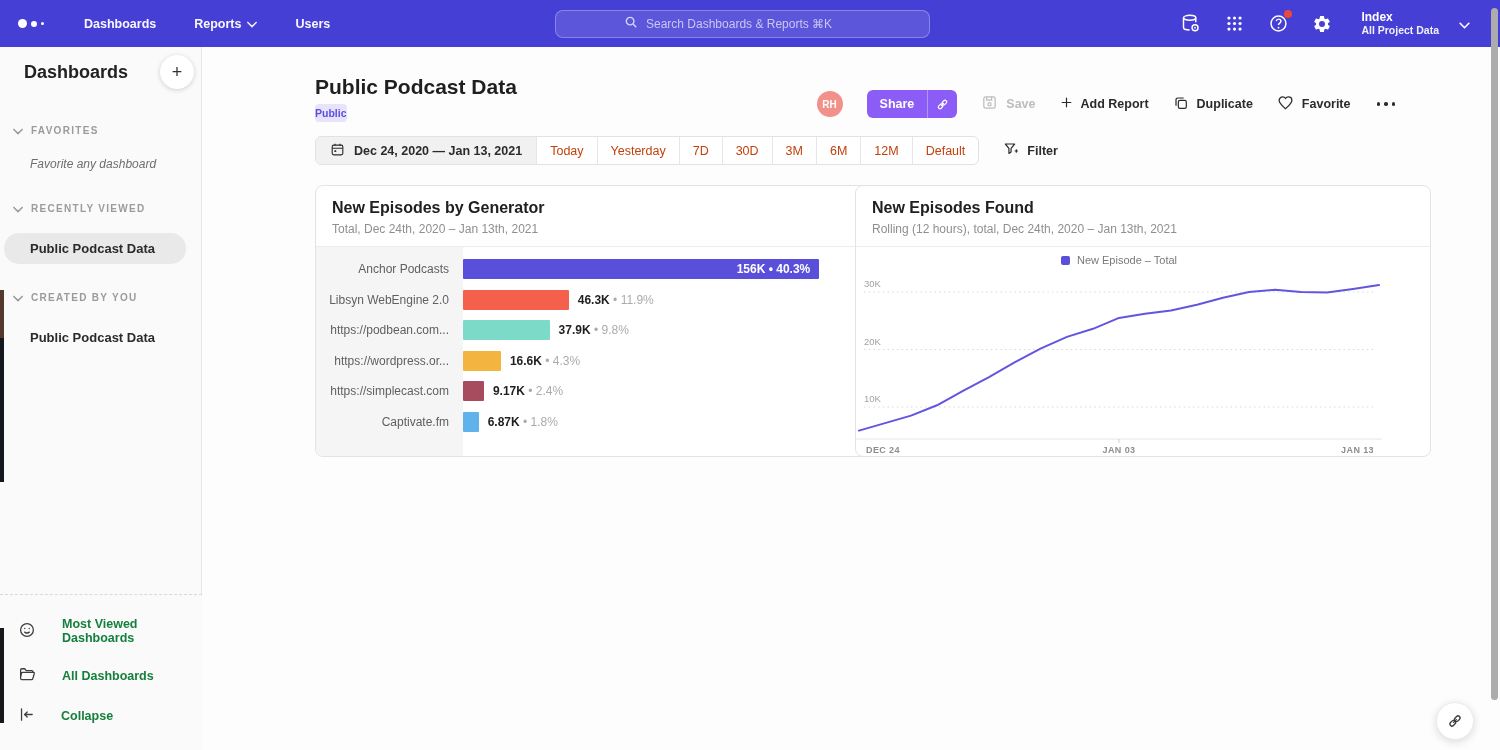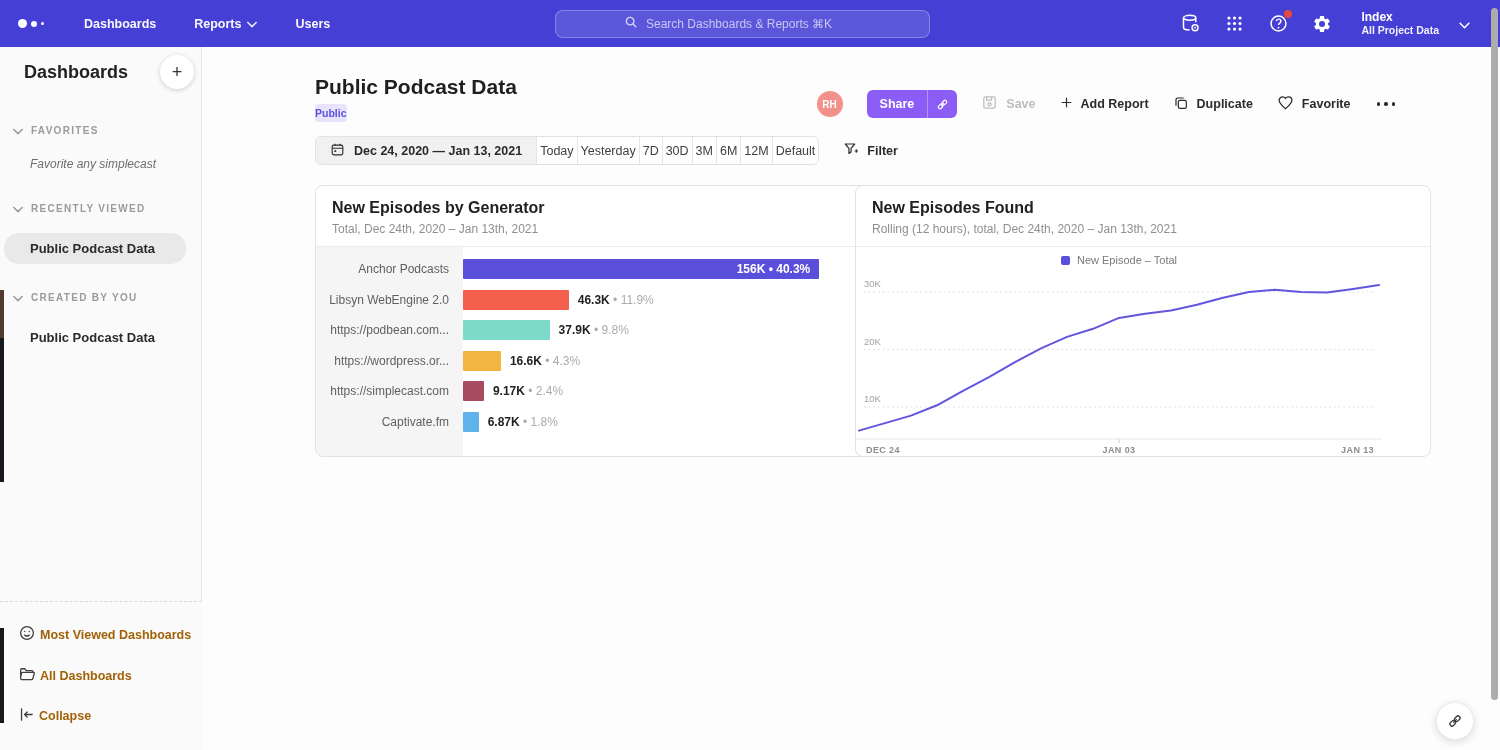--- a/index.html
+++ b/index.html
@@ -43,22 +43,22 @@
     justify-content:center; font-size:18px; font-weight:400; color:#333; cursor:pointer; }
   .sb-sections { position:absolute; left:0; top:60px; width:202px; }
   .sb-sec-head { display:flex; align-items:center; gap:8px; padding:14px 0 10px 13px; cursor:pointer; }
   .sb-sec-label { font-size:10px; font-weight:700; letter-spacing:1.3px; color:#9b9b9b; }
   .sb-empty { font-size:12px; font-style:italic; color:#6e6e6e; padding:8px 0 14px 30px; }
   .sb-item { position:relative; margin:6px 16px 10px 4px; padding:8px 0 8px 26px;
     font-size:13px; font-weight:600; color:#2b2b2b; border-radius:15px; cursor:pointer; white-space:nowrap; }
   .sb-item.active { background:#e9e9e9; }
   .sb-footer { position:absolute; left:0; bottom:0; width:202px; padding:12px 0 14px 0;
     border-top:1px dashed #d9d9d9; background:#fafafa; }
-  .sb-foot-item { display:flex; align-items:center; gap:4px; padding:10px 0 10px 18px;
-    font-size:12.5px; font-weight:700; color:#a16207; cursor:pointer; }
+  .sb-foot-item { display:flex; align-items:center; gap:26px; padding:10px 0 10px 18px;
+    font-size:12.5px; font-weight:700; color:#15803d; cursor:pointer; }
   .sb-foot-item svg { flex:0 0 auto; }
 
   
   .edge-strip { position:absolute; left:0; width:4px; z-index:40; }
 
   
   .main { position:absolute; left:202px; top:47px; width:1298px; height:703px; background:#fdfdfd; }
   .page-title { position:absolute; left:113px; top:28px; font-size:21px; font-weight:700; color:#1f1f1f; }
   .page-badge { position:absolute; left:113px; top:57px; background:#e6e3fb; color:#5a50e0;
     font-size:10.5px; font-weight:700; padding:3px 0; border-radius:4px; }
@@ -76,22 +76,22 @@
   .act { display:flex; align-items:center; gap:8px; font-size:12.5px; font-weight:700;
     color:#2b2b2b; cursor:pointer; white-space:nowrap; }
   .act.disabled { color:#bdbdbd; }
   .dots3 { display:flex; gap:4px; cursor:pointer; padding:4px 2px; }
   .dots3 i { width:3.5px; height:3.5px; border-radius:50%; background:#2b2b2b; }
 
   
   .toolbar { position:absolute; left:113px; top:89px; display:flex; align-items:center; }
   .segmented { display:flex; height:29px; border:1px solid #e2e2e2; border-radius:6px;
     overflow:hidden; background:#fff; }
-  .seg { display:flex; align-items:center; padding:0 3px; font-size:12.5px; font-weight:500;
-    color:#404040; border-right:1px solid #e6e6e6; cursor:pointer; white-space:nowrap; }
+  .seg { display:flex; align-items:center; padding:0 13px; font-size:12.5px; font-weight:500;
+    color:#c2410c; border-right:1px solid #e6e6e6; cursor:pointer; white-space:nowrap; }
   .seg:last-child { border-right:none; }
   .seg.date { background:#f1f1f1; color:#2b2b2b; font-weight:700; gap:9px; padding:0 14px; }
   .filter-btn { display:flex; align-items:center; gap:8px; margin-left:24px; font-size:12.5px;
     font-weight:700; color:#2b2b2b; cursor:pointer; }
 
   
   .card { position:absolute; top:138px; width:576px; height:272px; background:#fff;
     border:1px solid #e3e3e3; border-radius:8px; }
   .card.bar  { left:113px; }
   .card.line { left:653px; }
@@ -217,21 +217,21 @@
 <div class="sidebar">
   <div class="sb-title">Dashboards</div>
   <div class="sb-plus">+</div>
   <div class="sb-sections" id="sidebar-sections">
       <div class="sb-sec-head">
         <span><svg width="10" height="7" viewBox="0 0 12 8" fill="none" stroke="#9b9b9b" stroke-width="1.8" stroke-linecap="round">
             <path d="M1 1.5l5 5 5-5"></path>
           </svg></span>
         <span class="sb-sec-label">FAVORITES</span>
       </div>
-      <div class="sb-empty">Favorite any simplecast</div>
+      <div class="sb-empty">Favorite any dashboard</div>
       <div class="sb-sec-head">
         <span><svg width="10" height="7" viewBox="0 0 12 8" fill="none" stroke="#9b9b9b" stroke-width="1.8" stroke-linecap="round">
             <path d="M1 1.5l5 5 5-5"></path>
           </svg></span>
         <span class="sb-sec-label">RECENTLY VIEWED</span>
       </div>
       <div class="sb-item active">Public Podcast Data</div>
       <div class="sb-sec-head">
         <span><svg width="10" height="7" viewBox="0 0 12 8" fill="none" stroke="#9b9b9b" stroke-width="1.8" stroke-linecap="round">
             <path d="M1 1.5l5 5 5-5"></path>

